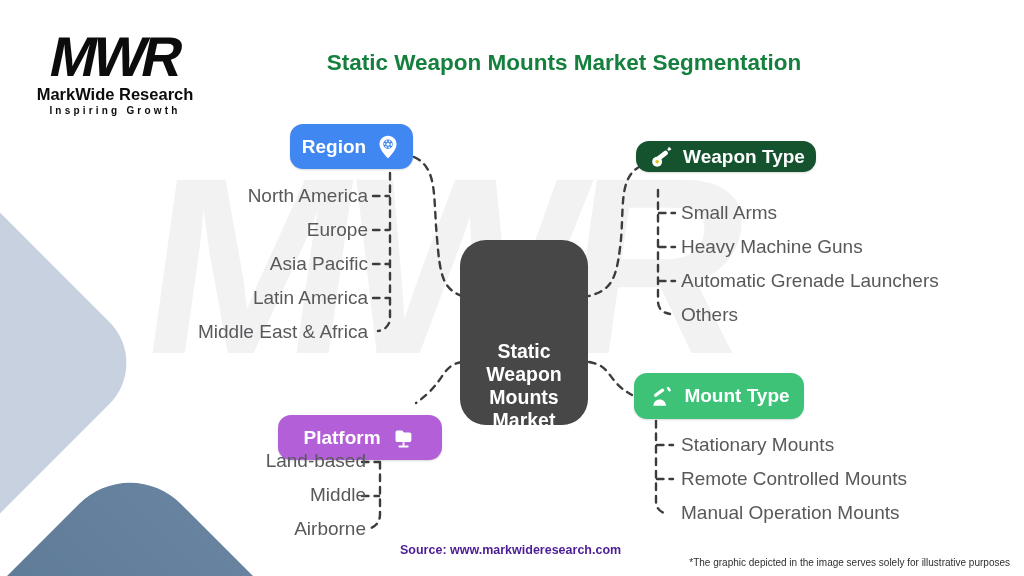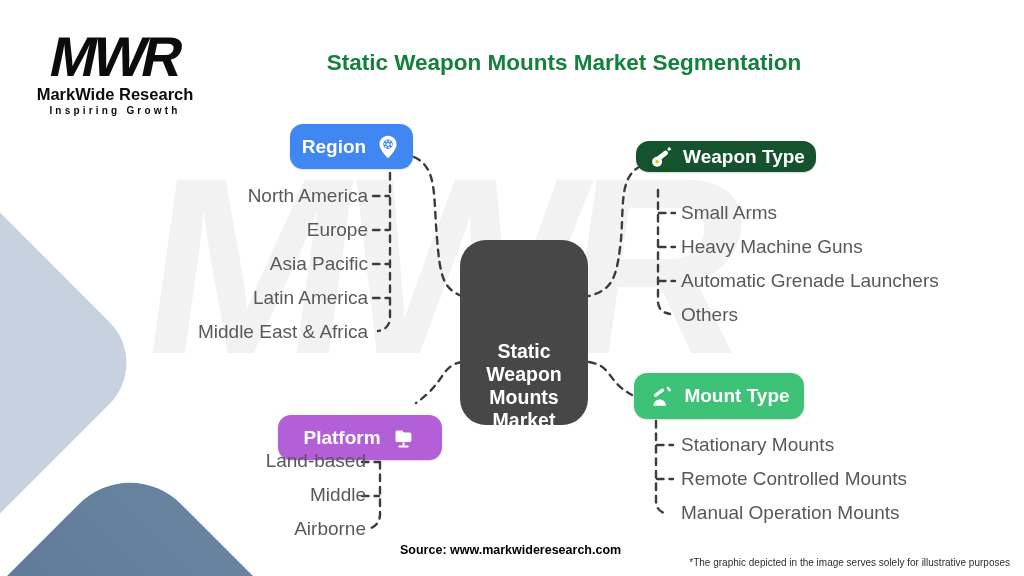--- a/index.html
+++ b/index.html
@@ -39,21 +39,21 @@
 
   
   .item-list{position:absolute;color:#58595b;font-size:19px;}
   .item-list .item{line-height:34px;white-space:nowrap;}
   .list-region{left:120px;top:179px;width:248px;text-align:right;}
   .list-weapon{left:681px;top:196px;text-align:left;}
   .list-platform{left:160px;top:444px;width:206px;text-align:right;}
   .list-mount{left:681px;top:428px;text-align:left;}
 
   
-  .source{position:absolute;left:400px;top:543px;font-size:12.5px;font-weight:700;color:#000000;}
+  .source{position:absolute;left:400px;top:543px;font-size:12.5px;font-weight:700;color:#4c1d95;}
   .disclaimer{position:absolute;right:14px;top:557px;font-size:10px;color:#2e2e2e;}
 </style>
 </head>
 <body>
 
 <div id="canvas">
 
   <div class="bg-shape shape-light"></div>
   <div class="bg-shape shape-dark"></div>
   <div class="watermark">MWR</div>

